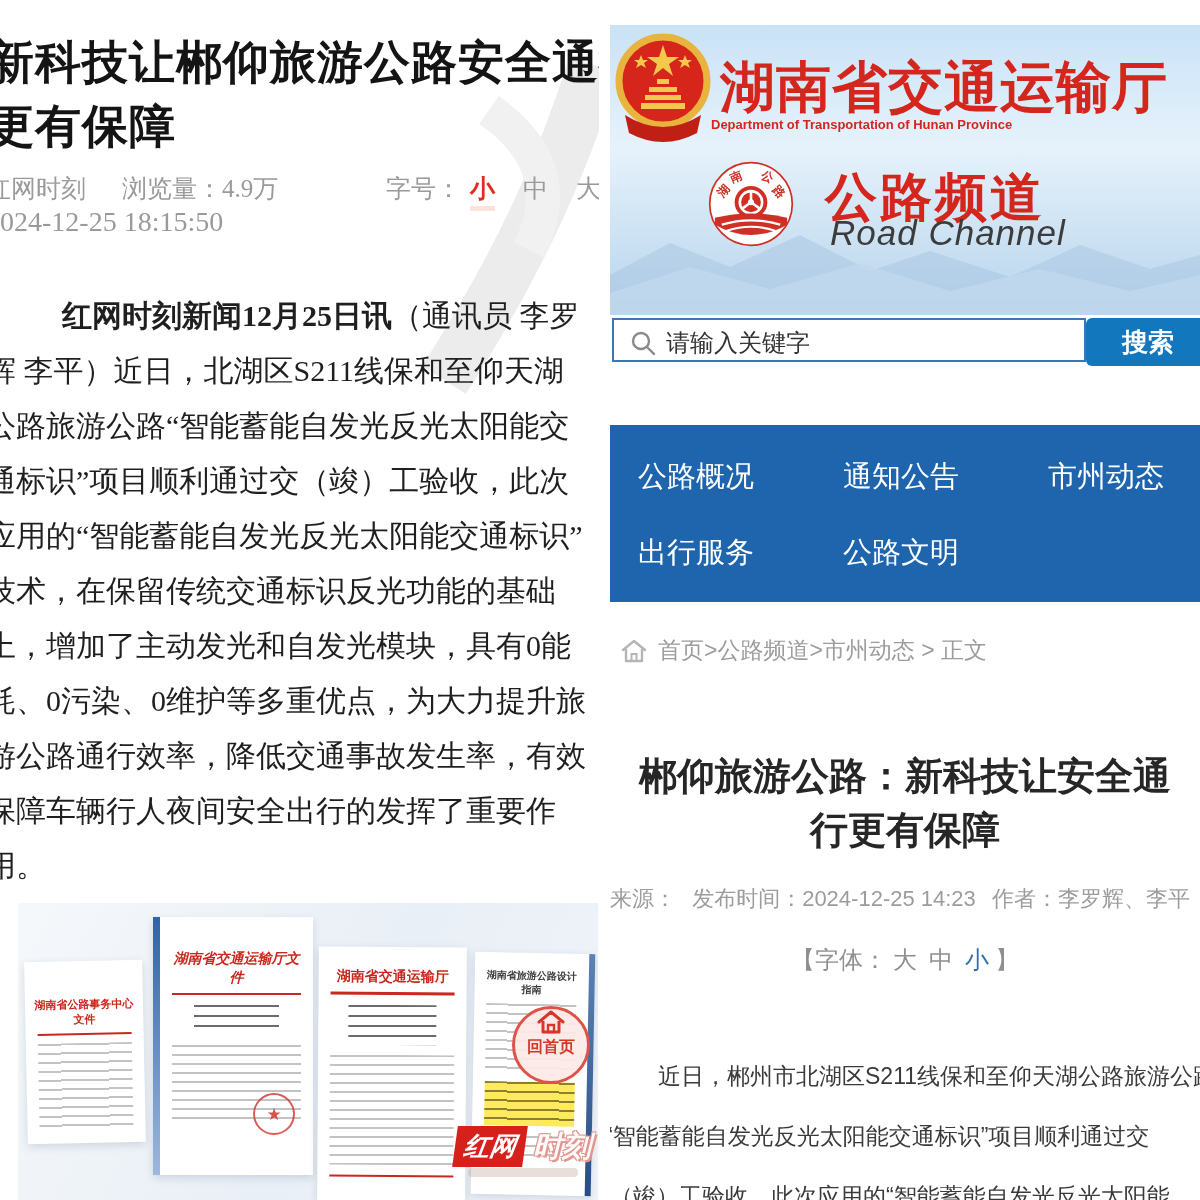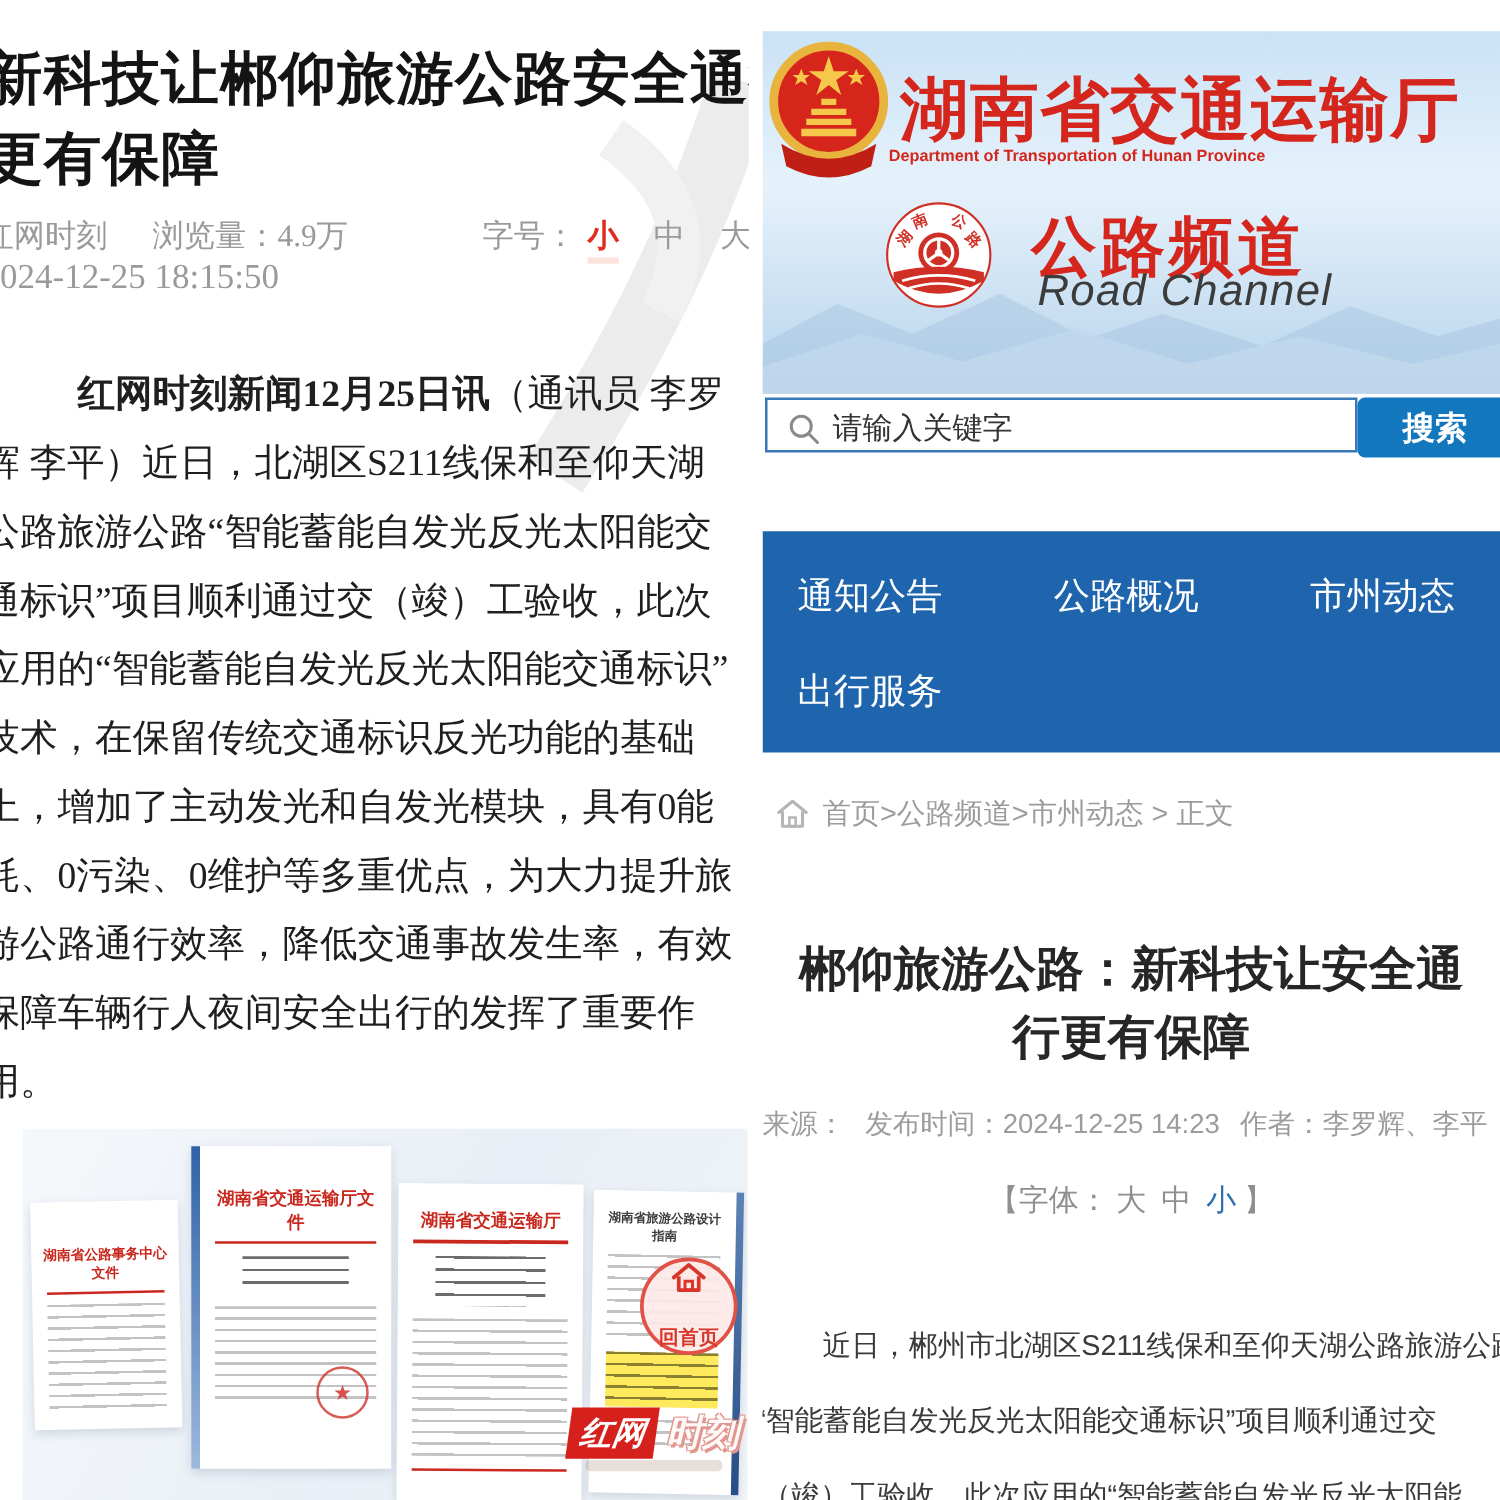--- a/index.html
+++ b/index.html
@@ -31,32 +31,32 @@
   .doc{position:absolute;background:#fff;box-shadow:0 3px 8px rgba(60,80,110,.18);box-sizing:border-box;}
   .doc-title{color:#c9281e;font-weight:bold;text-align:center;line-height:1.35;margin:0 8px;}
   .doc-rule{height:2px;background:#c9281e;margin:6px 12px;}
   .bars{margin:8px 12px;background:repeating-linear-gradient(to bottom,#c3c3c3 0 2px,transparent 2px 9px);}
   .bars.dark{background:repeating-linear-gradient(to bottom,#6b6b6b 0 2px,transparent 2px 10px);}
   .bars.hl{background:repeating-linear-gradient(to bottom,#8a8030 0 2px,#ffe95c 2px 9px);}
   .doc1{left:8px;top:58px;width:118px;height:182px;transform:rotate(-1.2deg);}
   .doc1 .doc-title{font-size:11px;margin-top:36px;}
   .doc2{left:135px;top:14px;width:160px;height:258px;border-left:7px solid;
         border-image:linear-gradient(#2f62a7,#9db9dd) 1;}
-  .doc2 .doc-title{font-size:14px;margin-top:32px;}
+  .doc2 .doc-title{font-size:14px;margin-top:32px;font-style:italic;}
   .doc3{left:300px;top:44px;width:148px;height:254px;transform:rotate(.4deg);}
   .doc3 .doc-title{font-size:14px;margin-top:20px;}
   .doc4{left:455px;top:50px;width:120px;height:242px;transform:rotate(1.1deg);
         border-right:6px solid;border-image:linear-gradient(#5d83b5,#274d86) 1;}
   .doc4 .doc-title{font-size:10px;color:#3c3c3c;margin-top:16px;}
   .doc4 .doc-title{color:#3c3c3c;}
   .seal-stamp{position:absolute;right:18px;bottom:40px;width:38px;height:38px;border:2px solid rgba(208,52,44,.8);
         border-radius:50%;color:rgba(208,52,44,.85);font-size:17px;display:flex;align-items:center;justify-content:center;}
   .home-btn{position:absolute;left:512px;top:1006px;width:78px;height:78px;border-radius:50%;
         background:rgba(252,233,230,.92);border:3px solid #e05247;box-sizing:border-box;
-        display:flex;flex-direction:column;align-items:center;justify-content:space-between;gap:2px;cursor:pointer;}
+        display:flex;flex-direction:column;align-items:center;justify-content:flex-start;gap:2px;cursor:pointer;}
   .home-btn span{color:#d8362b;font-size:16px;font-weight:bold;}
   .brand{position:absolute;left:455px;top:1126px;display:flex;align-items:center;font-style:italic;font-weight:bold;}
   .brand .b1{background:#d6201b;color:#fff;font-size:26px;padding:3px 9px;transform:skewX(-8deg);}
   .brand .b2{margin-left:8px;font-size:29px;color:rgba(255,255,255,.95);
              text-shadow:0 0 1px #e2968e,2px 2px 0 #e2968e,-1px -1px 0 #e2968e,1px -1px 0 #e2968e,-1px 1px 0 #e2968e;}
   .brand-caption{position:absolute;left:468px;top:1168px;width:110px;height:9px;border-radius:4px;background:rgba(190,160,150,.35);}
   
   .right-pane{position:absolute;left:610px;top:0;width:590px;height:1200px;overflow:hidden;background:#fff;}
   .banner{position:absolute;top:25px;left:0;width:100%;height:290px;overflow:hidden;
           background:linear-gradient(180deg,#c9e2f6 0%,#e6f2fb 42%,#b7d4ec 100%);}
@@ -233,24 +233,25 @@
         <svg width="26" height="26" viewBox="0 0 26 26">
           <circle cx="11" cy="11" r="8" fill="none" stroke="#8a8a8a" stroke-width="2.4"></circle>
           <line x1="17" y1="17" x2="24" y2="24" stroke="#8a8a8a" stroke-width="2.4" stroke-linecap="round"></line>
         </svg>
         <input class="search-input" type="text" placeholder="请输入关键字" style="">
       </div>
       <button class="search-btn">搜索</button>
     </div>
 
     <nav class="nav">
+      <div class="nav-item">公路概况</div>
       <div class="nav-item">通知公告</div>
-      <div class="nav-item">公路概况</div>
       <div class="nav-item">市州动态</div>
       <div class="nav-item">出行服务</div>
+      <div class="nav-item">公路文明</div>
     </nav>
 
     <div class="breadcrumb">
       <svg width="28" height="26" viewBox="0 0 28 26">
         <path d="M3,12 L14,3 L25,12" fill="none" stroke="#b5b5b5" stroke-width="2.4" stroke-linecap="round" stroke-linejoin="round"></path>
         <path d="M6,11 L6,23 L22,23 L22,11" fill="none" stroke="#b5b5b5" stroke-width="2.4" stroke-linejoin="round"></path>
         <rect x="11.5" y="16" width="5" height="7" fill="none" stroke="#b5b5b5" stroke-width="2"></rect>
       </svg>
       <span>首页&gt;公路频道&gt;市州动态 &gt; 正文</span>
     </div>

